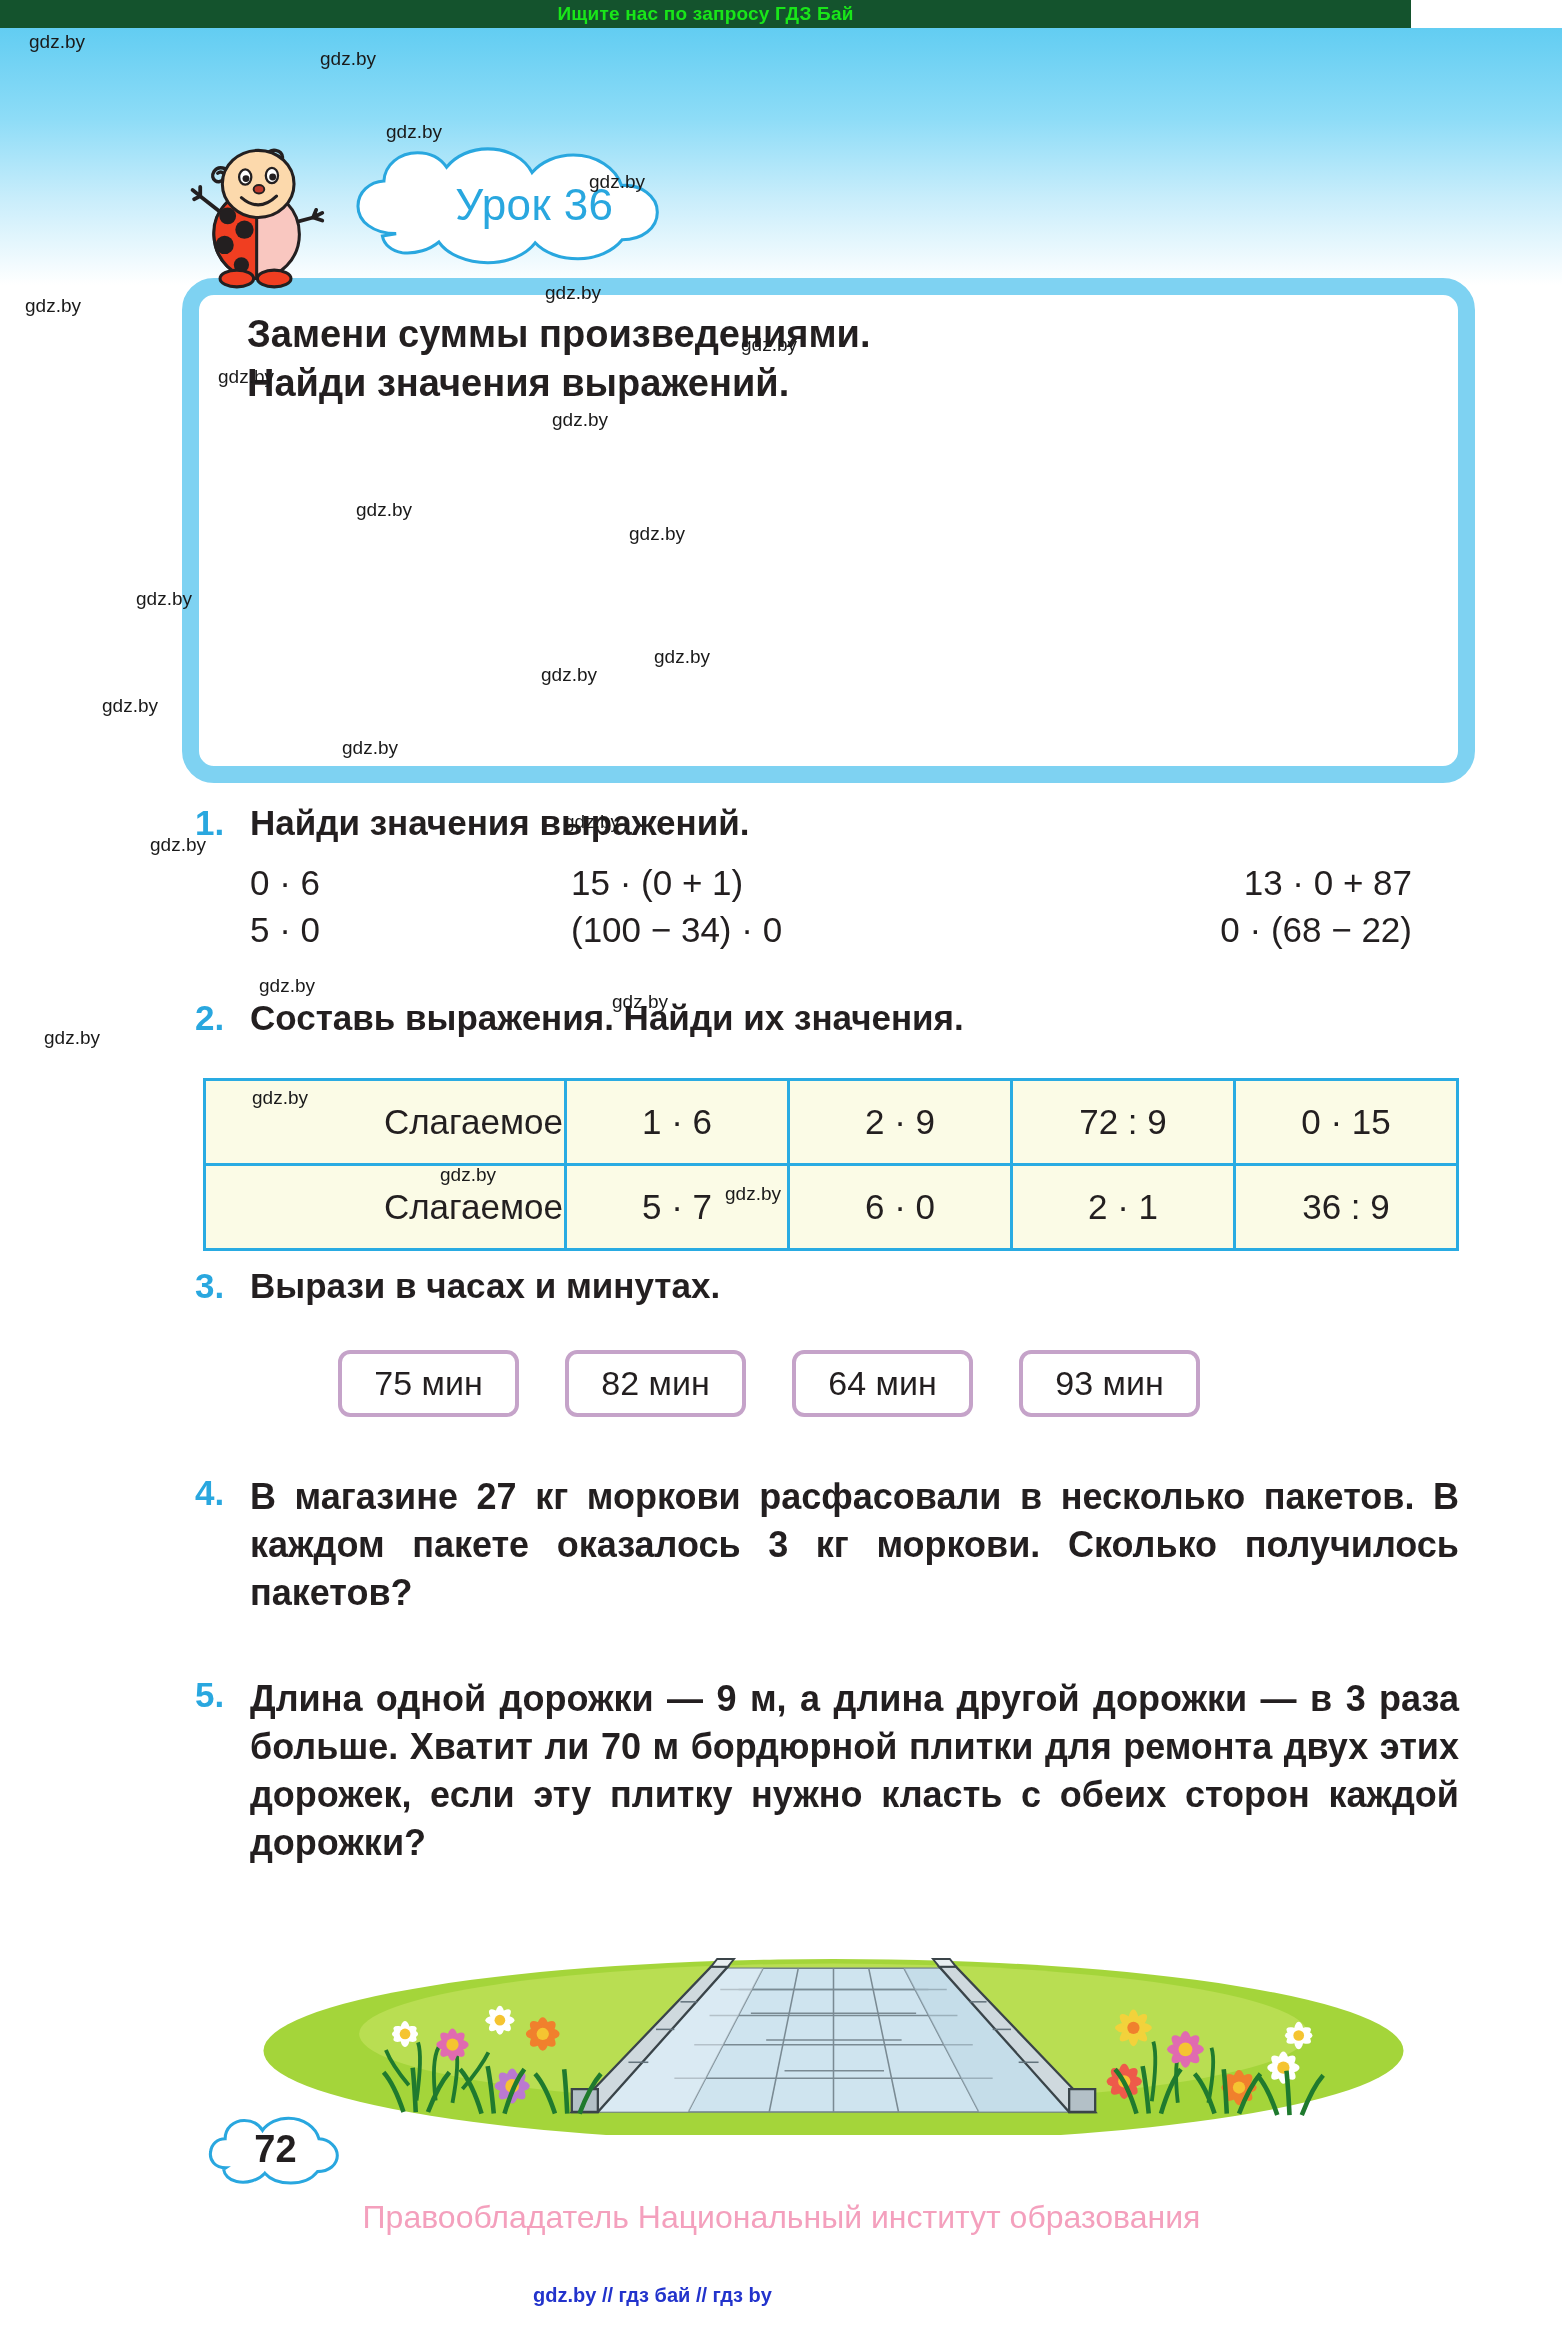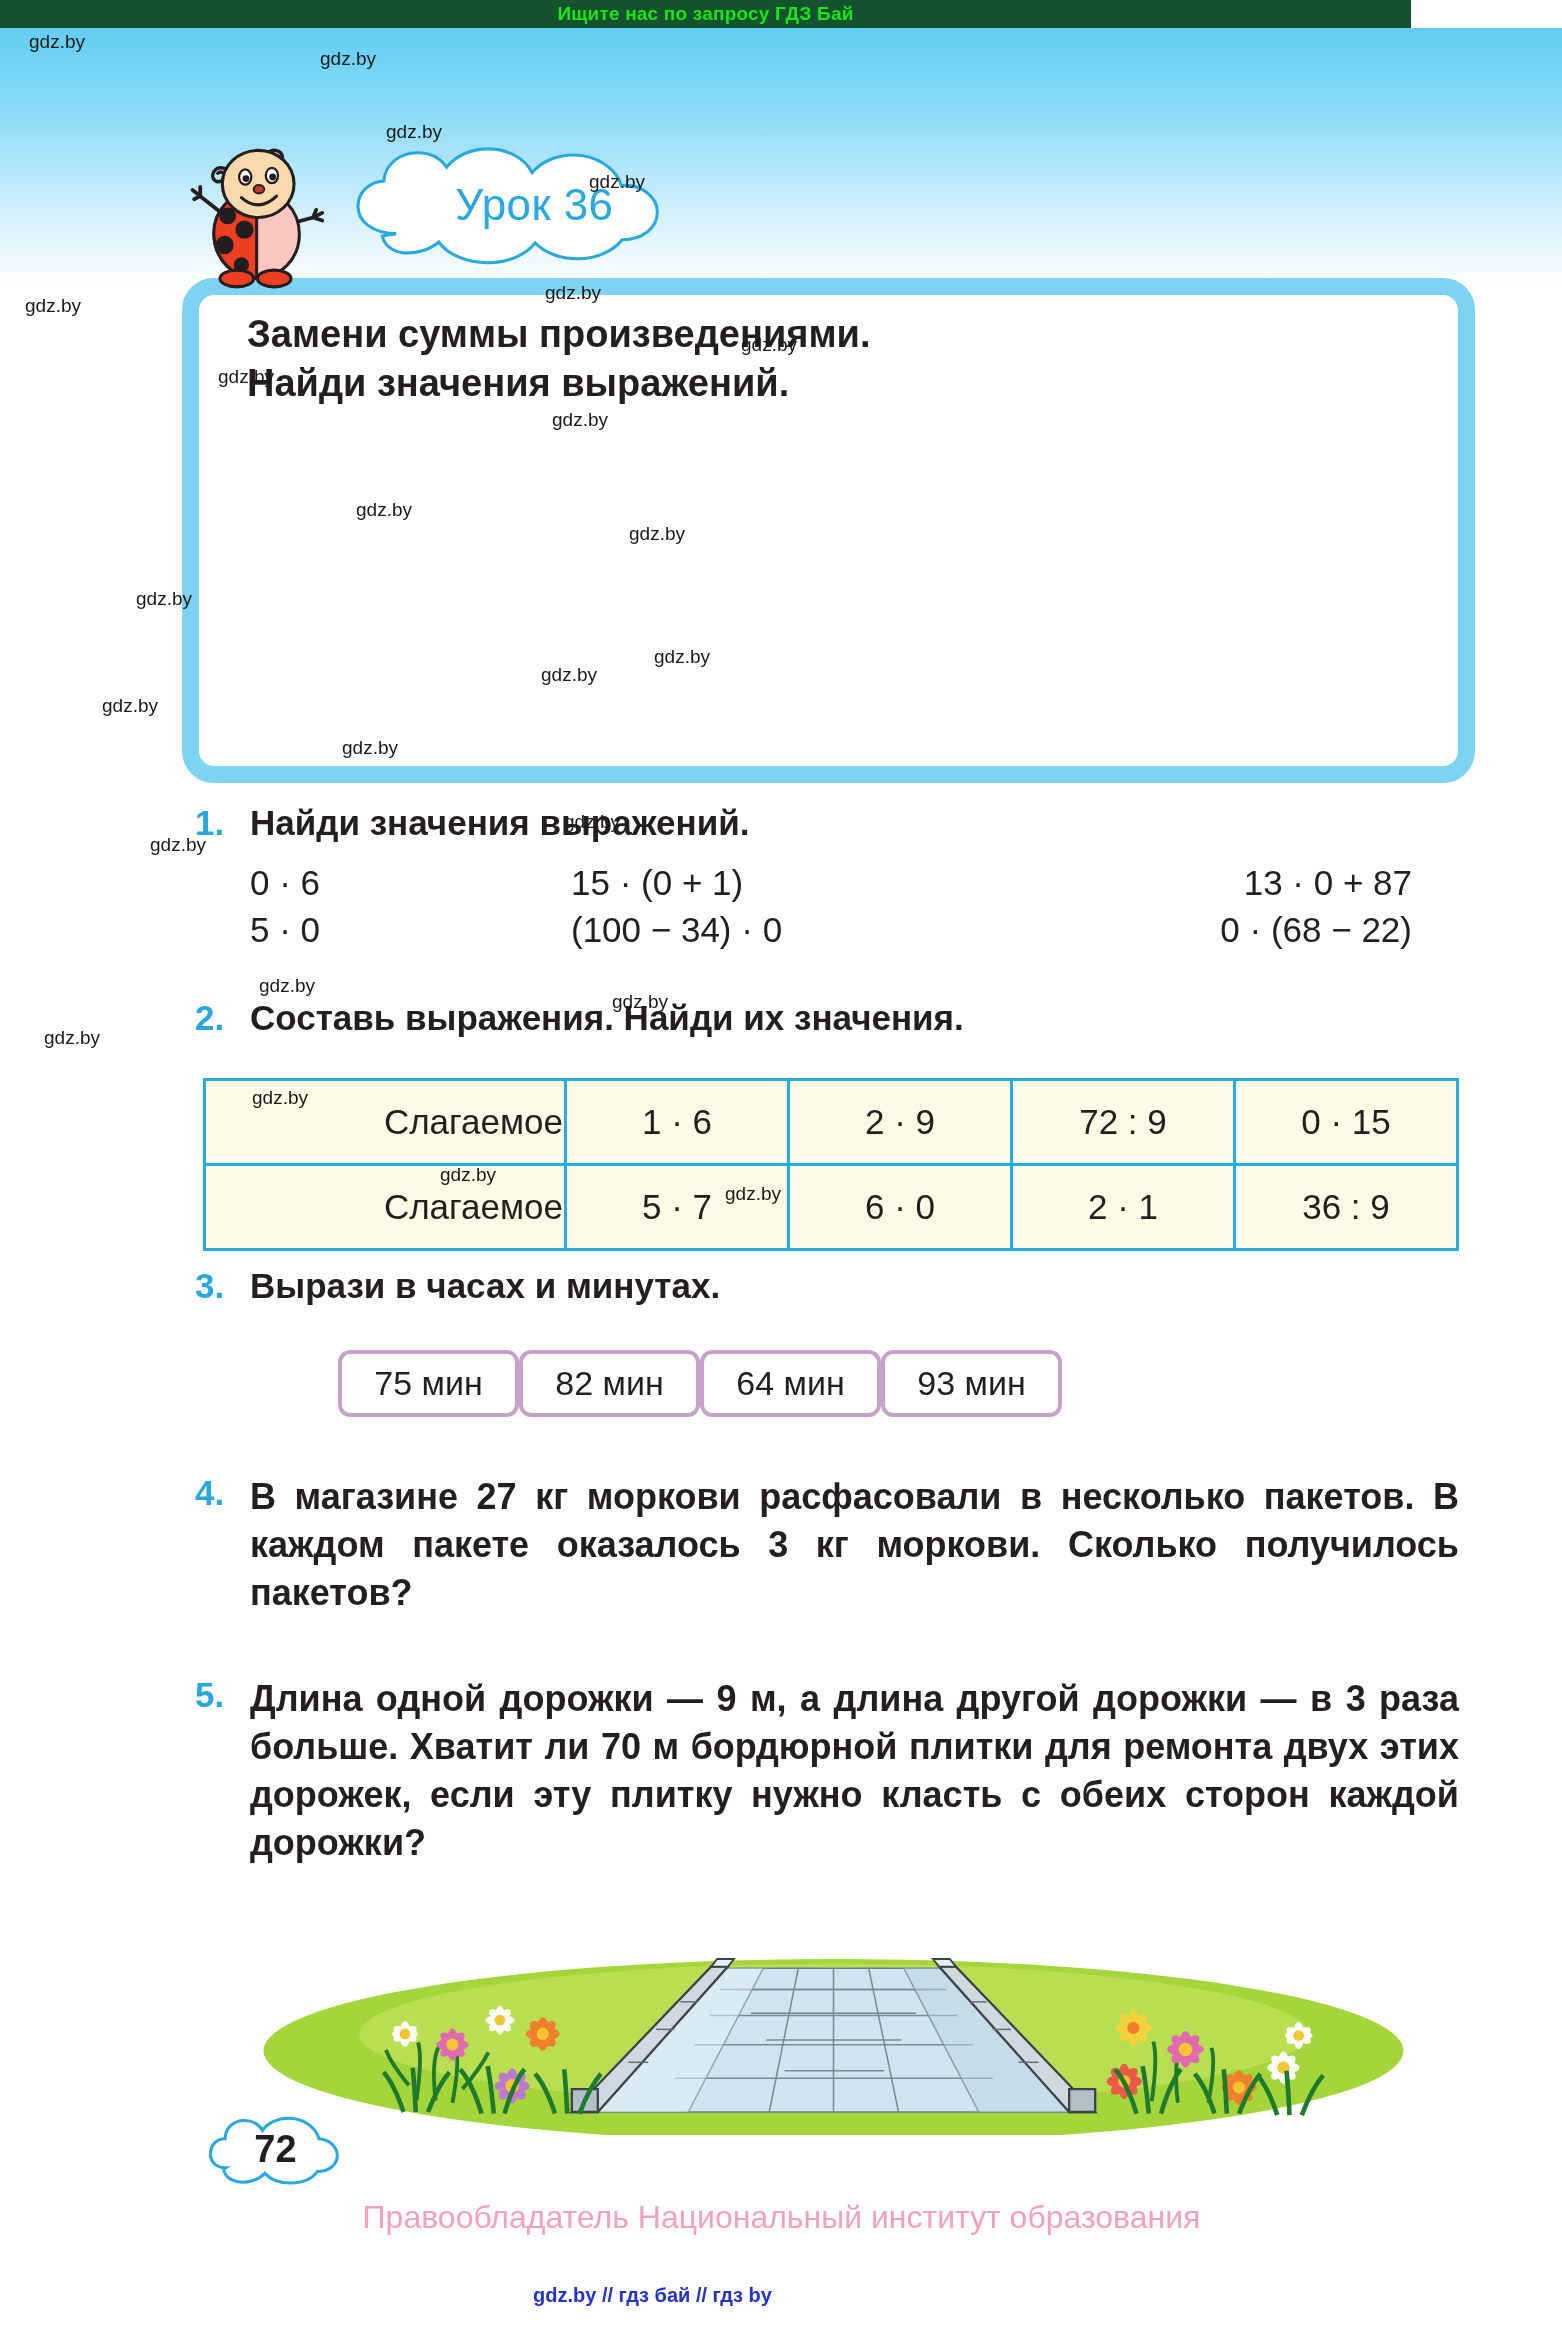--- a/index.html
+++ b/index.html
@@ -213,20 +213,21 @@
     padding-left: 20px;
   }
   .sum-table td.val { width: 218px; }
 
   
   .chip-row {
     position: absolute;
     left: 338px;
     top: 1350px;
     display: flex;
+    gap: 46px;
     z-index: 5;
   }
   .chip {
     border: 4.6px solid #c5a3c9;
     border-radius: 12.2px;
     background: #ffffff;
     width: 181px;
     height: 67px;
     display: flex;
     align-items: center;

